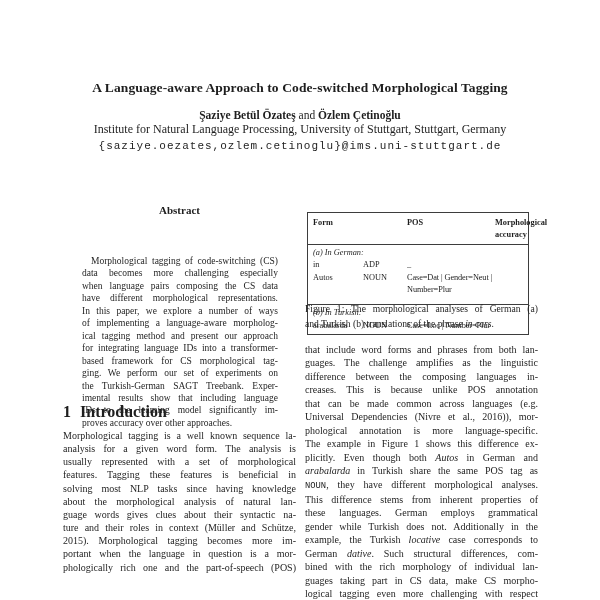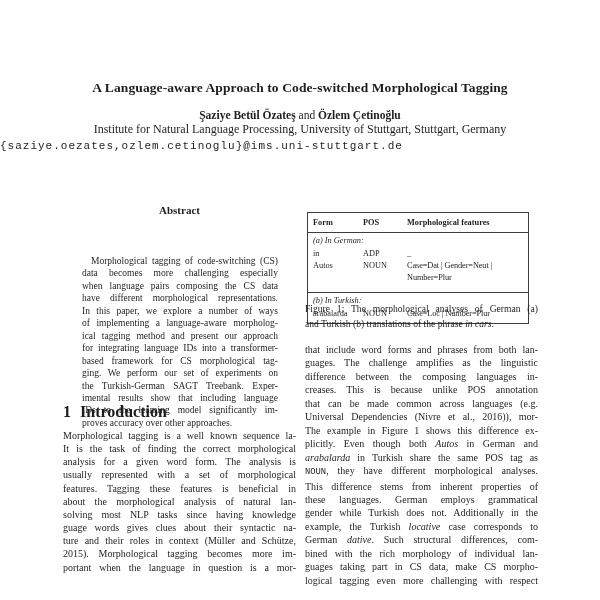--- a/index.html
+++ b/index.html
@@ -14,21 +14,21 @@
 
   .title {
     left:0; right:0; top:64px; text-align:center;
     font-size:13.5px; font-weight:bold; letter-spacing:0.1px;margin-top:16px;
   }
   .authors { left:0; right:0; top:109px; text-align:center; font-size:11.5px; }
   .authors .name { font-weight:bold; }
   .authors .and { font-weight:normal; }
   .affiliation { left:0; right:0; top:122px; text-align:center; font-size:12px; }
   .email {
-    left:0; right:0; top:140px; text-align:left;
+    left:0; right:0; top:140px; text-align:center;
     font-family:"Liberation Mono", monospace; font-size:11px; letter-spacing:1px;
   }
 
   .abstract-heading {
     left:63px; width:233px; top:204px; text-align:center;
     font-size:11px; font-weight:bold;
   }
   .abstract-body {
     left:82px; width:196px; top:226px;
     font-size:9.5px; line-height:12.45px;
@@ -37,21 +37,21 @@
   .section-heading .secnum { display:inline-block; width:17px; }
   .intro-body { left:63px; width:233px; top:429px; font-size:10px; line-height:13.15px; }
 
   .ftable {
     left:307px; top:212px; width:222px;
     border:1px solid #3d3d3d;
     font-size:8.3px; line-height:11.8px;
     padding:0 0 3px 0;
   }
   .trow { display:grid; grid-template-columns:50px 44px 1fr; padding:0 5px; }
-  .thead { font-weight:bold; padding-top:4px; padding-bottom:3px; border-bottom:1px solid #3d3d3d; }
+  .thead { font-weight:bold; padding-top:4px; padding-bottom:3px; border-bottom:1px solid #3d3d3d;gap:44px; }
   .tsec { padding:2px 5px 0 5px; }
   .tsec .seclabel { font-style:italic; }
   .tsec2 { border-top:1px solid #3d3d3d; margin-top:8px; }
   .trow.data { padding-top:1px;font-family:Liberation Serif, serif; }
   .feat { letter-spacing:-0.1px; }
 
   .caption { left:305px; width:233px; top:302px; font-size:9.6px; line-height:14.6px; }
   .rbody { left:305px; width:233px; top:343px; font-size:10px; line-height:13.45px; }
 
   .jlines > div { text-align:justify; text-align-last:justify; }
@@ -87,37 +87,37 @@
     <div>imental results show that including language</div>
     <div>IDs to the learning model significantly im-</div>
     <div>proves accuracy over other approaches.</div>
   </div>
 
 <div class="abs section-heading">
   <span class="secnum">1</span><span>Introduction</span>
 </div>
 <div class="abs intro-body jlines">
     <div>Morphological tagging is a well known sequence la-</div>
-    <div>It is the task of finding the correct morphological</div>
     <div>analysis for a given word form. The analysis is</div>
     <div>usually represented with a set of morphological</div>
     <div>features. Tagging these features is beneficial in</div>
+    <div>solving most NLP tasks since having knowledge</div>
     <div>about the morphological analysis of natural lan-</div>
-    <div>solving most NLP tasks since having knowledge</div>
     <div>guage words gives clues about their syntactic na-</div>
     <div>ture and their roles in context (Müller and Schütze,</div>
     <div>2015). Morphological tagging becomes more im-</div>
     <div>portant when the language in question is a mor-</div>
+    <div>phologically rich one and the part-of-speech (POS)</div>
   </div>
 
 <div class="abs ftable">
   <div class="trow thead">
     <span>Form</span>
     <span>POS</span>
-    <span>Morphological features</span>
+    <span>Morphological accuracy</span>
   </div>
   <div class="tsec">
     <span class="seclabel">(a) In German:</span>
   </div>
   <div class="trow data">
     <span>in</span>
     <span>ADP</span>
     <span class="feat">_</span>
   </div>
   <div class="trow data">
@@ -140,20 +140,21 @@
     <div>and Turkish (b) translations of the phrase <i>in cars</i>.</div>
   </div>
 
 <div class="abs rbody jlines">
     <div>that include word forms and phrases from both lan-</div>
     <div>guages. The challenge amplifies as the linguistic</div>
     <div>difference between the composing languages in-</div>
     <div>creases. This is because unlike POS annotation</div>
     <div>that can be made common across languages (e.g.</div>
     <div>Universal Dependencies (Nivre et al., 2016)), mor-</div>
+    <div>phological annotation is more language-specific.</div>
     <div>The example in Figure 1 shows this difference ex-</div>
     <div>plicitly. Even though both <i>Autos</i> in German and</div>
     <div><i>arabalarda</i> in Turkish share the same POS tag as</div>
     <div><span class="tt">NOUN</span>, they have different morphological analyses.</div>
     <div>This difference stems from inherent properties of</div>
     <div>these languages. German employs grammatical</div>
     <div>gender while Turkish does not. Additionally in the</div>
     <div>example, the Turkish <i>locative</i> case corresponds to</div>
     <div>German <i>dative</i>. Such structural differences, com-</div>
     <div>bined with the rich morphology of individual lan-</div>

